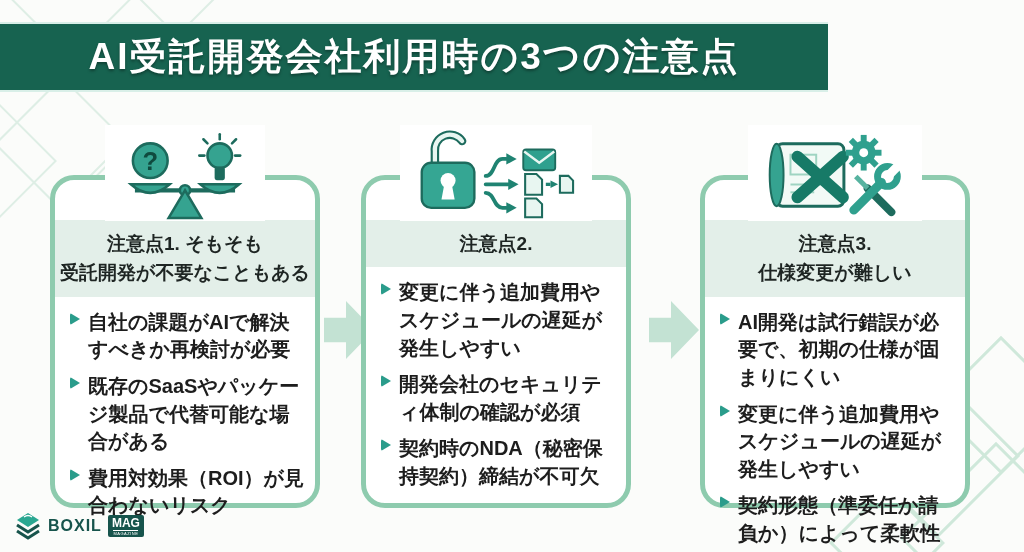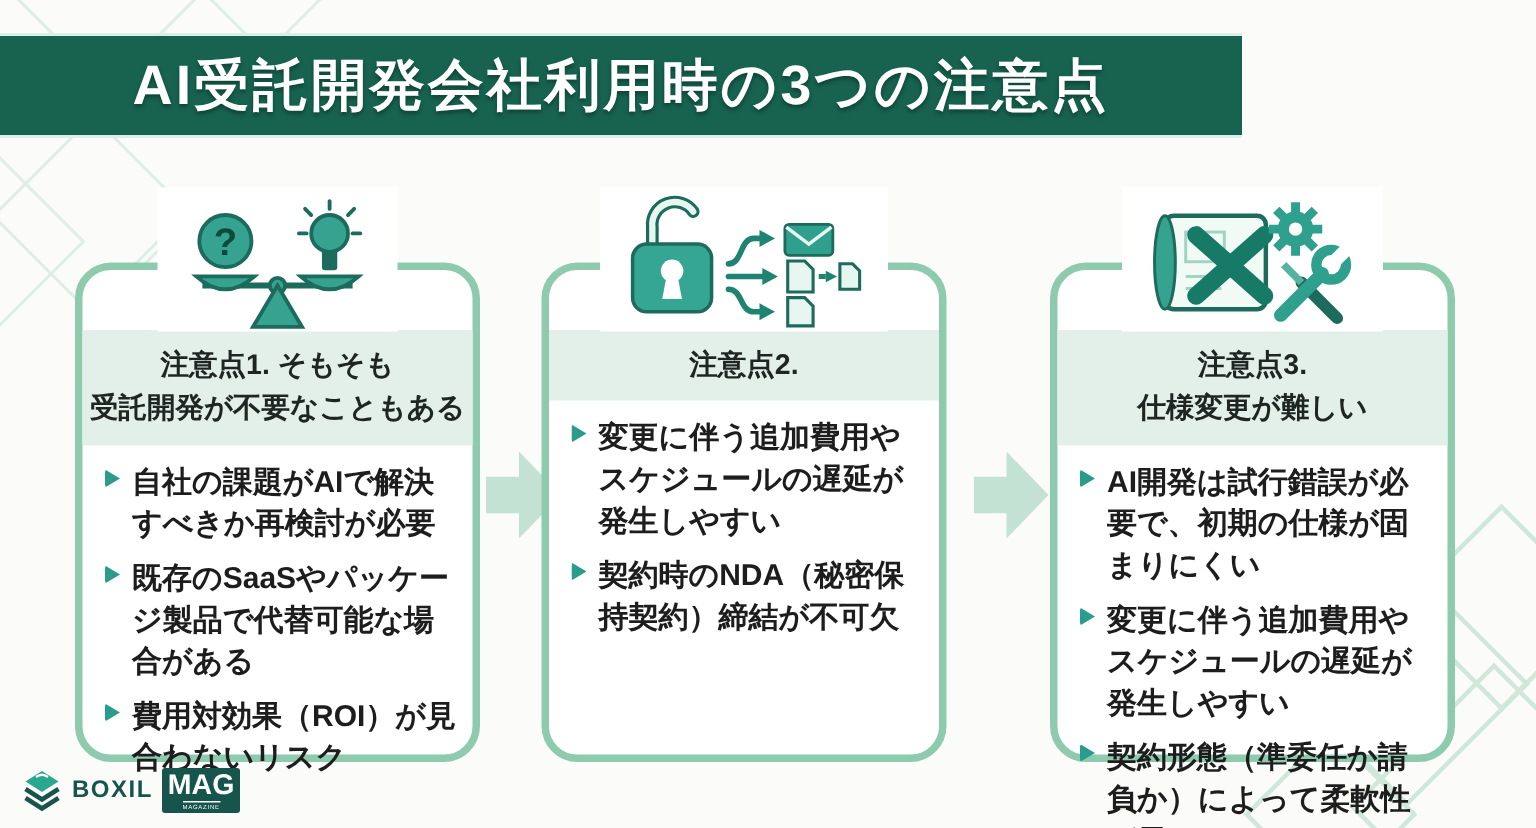--- a/index.html
+++ b/index.html
@@ -55,21 +55,21 @@
     clip-path:polygon(0 29%,44% 29%,44% 0,100% 50%,44% 100%,44% 71%,0 71%);
   }
   .flow-arrow.a1{left:324px;} .flow-arrow.a2{left:649px;}
   
   .logo{position:absolute;left:14px;top:512px;display:flex;align-items:center;gap:6px;z-index:2;}
   .logo-word{font-size:16px;font-weight:bold;color:#17544c;letter-spacing:1px;line-height:1;}
   .logo-badge{
     background:#17544c;color:#ffffff;border-radius:2px;
     display:flex;flex-direction:column;align-items:center;padding:2px 4px 1px 4px;
   }
-  .logo-badge .mag{font-size:19px;font-weight:bold;line-height:1;}
+  .logo-badge .mag{font-size:12px;font-weight:bold;line-height:1;}
   .logo-badge .magazine{font-size:4px;letter-spacing:.5px;line-height:1.2;border-top:1px solid #ffffff;margin-top:1px;padding-top:1px;}
 </style>
 </head>
 <body>
 
 <div class="bg-pattern">
   <div class="diamond" style="left:28px;top:-44px;width:82px;height:82px;"></div>
   <div class="diamond" style="left:140px;top:-52px;width:70px;height:70px;"></div>
   <div class="diamond" style="left:14px;top:96px;width:92px;height:92px;"></div>
   <div class="diamond" style="left:-42px;top:120px;width:78px;height:78px;"></div>
@@ -157,20 +157,24 @@
   <div class="title-bar">
     <span>注意点2.</span>
   </div>
   <ul class="bullets">
     <li>
         <span class="marker"></span>
         <span>変更に伴う追加費用やスケジュールの遅延が発生しやすい</span>
       </li>
     <li>
         <span class="marker"></span>
+        <span>開発会社のセキュリティ体制の確認が必須</span>
+      </li>
+    <li>
+        <span class="marker"></span>
         <span>契約時のNDA（秘密保持契約）締結が不可欠</span>
       </li>
   </ul>
 </section>
 
 <div class="flow-arrow a2"></div>
 
 <section class="card c3">
   <div class="icon-wrap">
     <svg width="150" height="94" viewBox="0 0 142 95" aria-hidden="true">

